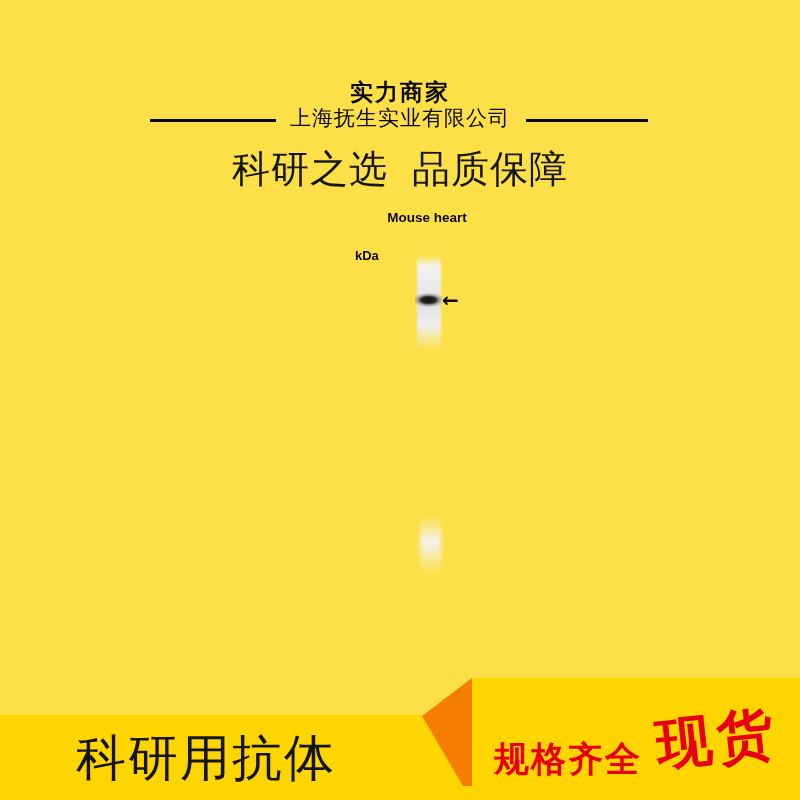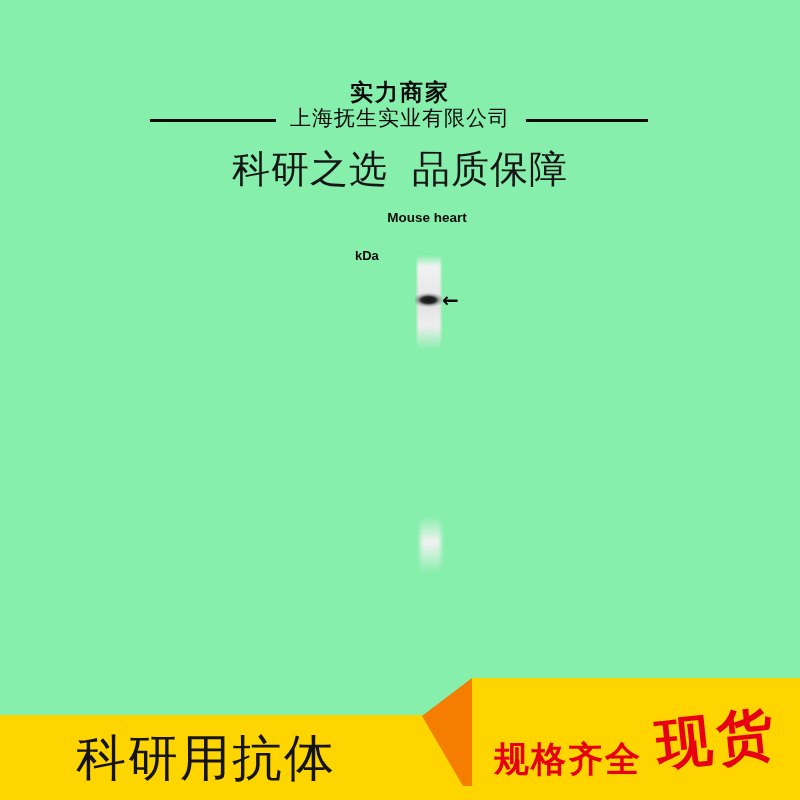--- a/index.html
+++ b/index.html
@@ -1,17 +1,17 @@
 <!DOCTYPE html>
 <html><head>
 <meta charset="utf-8">
 <style>
   html,body{margin:0;padding:0;}
   .page{
-    position:relative;width:800px;height:800px;background:#86efac;
+    position:relative;width:800px;height:800px;background:#fde047;
     overflow:hidden;font-family:"Liberation Sans",sans-serif;color:#111;
   }
   
   .brand-line{
     position:absolute;top:80px;left:0;width:800px;text-align:center;
     font-family:"Liberation Serif",serif;font-weight:bold;font-size:23px;line-height:26px;
     letter-spacing:2px;color:#0a0a0a;
   }
   .company{
     position:absolute;top:106px;left:0;width:800px;text-align:center;

